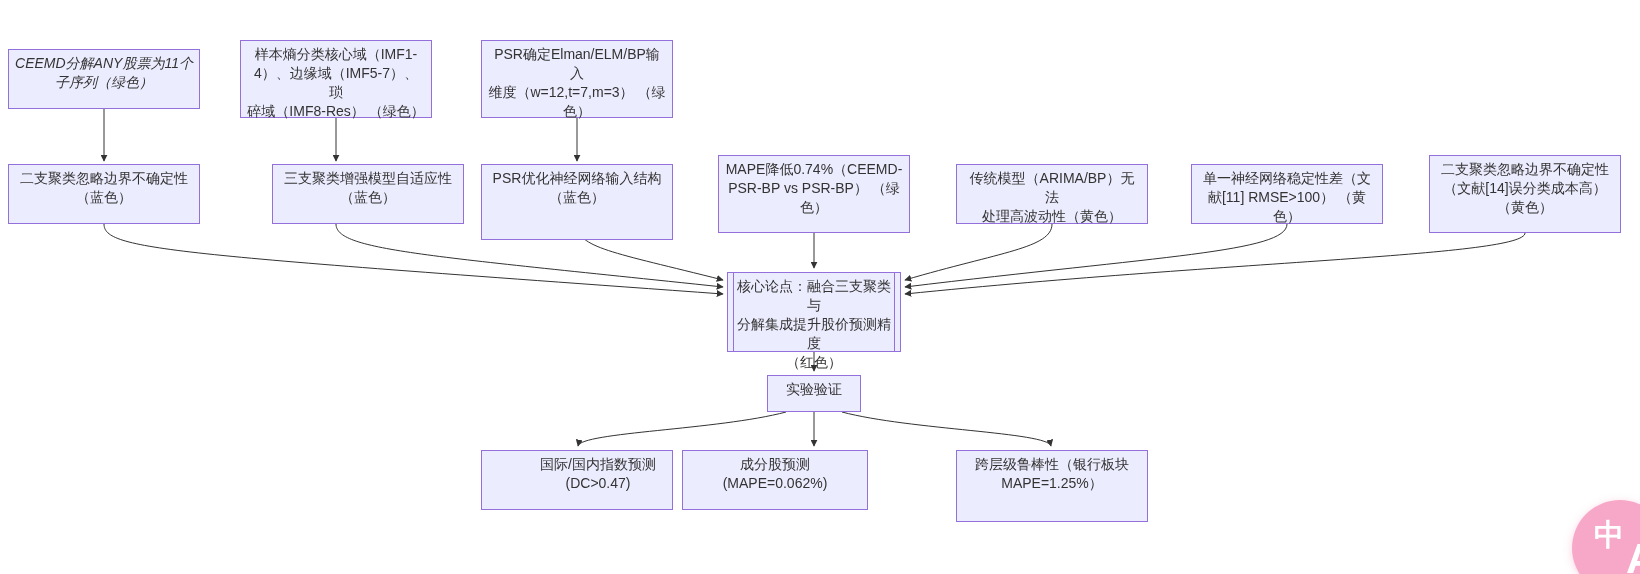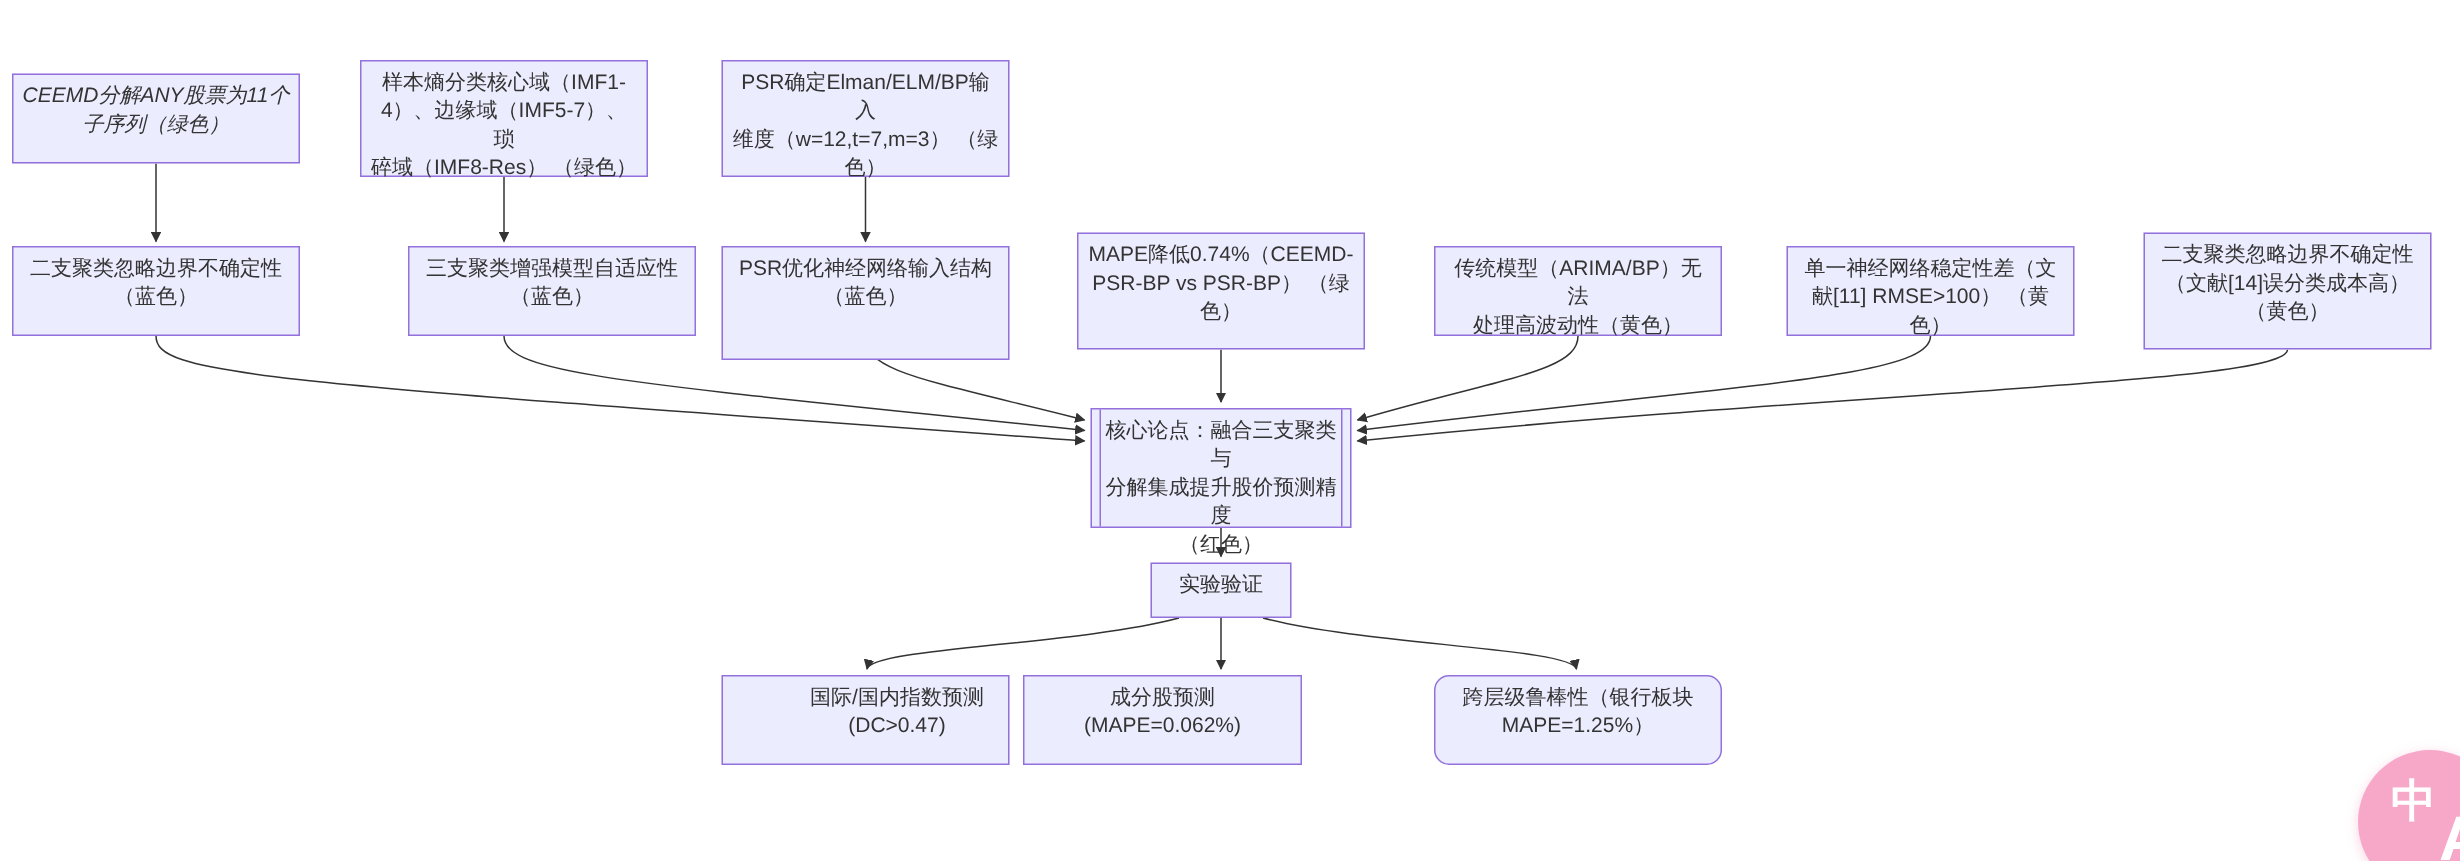--- a/index.html
+++ b/index.html
@@ -132,21 +132,21 @@
     </div>
 
   <div class="node" style="left:481px; top:450px; width:192px; height:60px;padding-left:48px;">
       <span class="node-label">国际/国内指数预测
 (DC&gt;0.47)</span>
     </div>
   <div class="node" style="left:682px; top:450px; width:186px; height:60px;">
       <span class="node-label">成分股预测
 (MAPE=0.062%)</span>
     </div>
-  <div class="node" style="left:956px; top:450px; width:192px; height:60px;border-radius:10px;">
+  <div class="node" style="left:956px; top:450px; width:192px; height:72px;">
       <span class="node-label">跨层级鲁棒性（银行板块
 MAPE=1.25%）</span>
     </div>
 
   <button class="translate-btn">
     <span class="zh">中</span>
     <span class="en">A</span>
   </button>
 
 </div>

